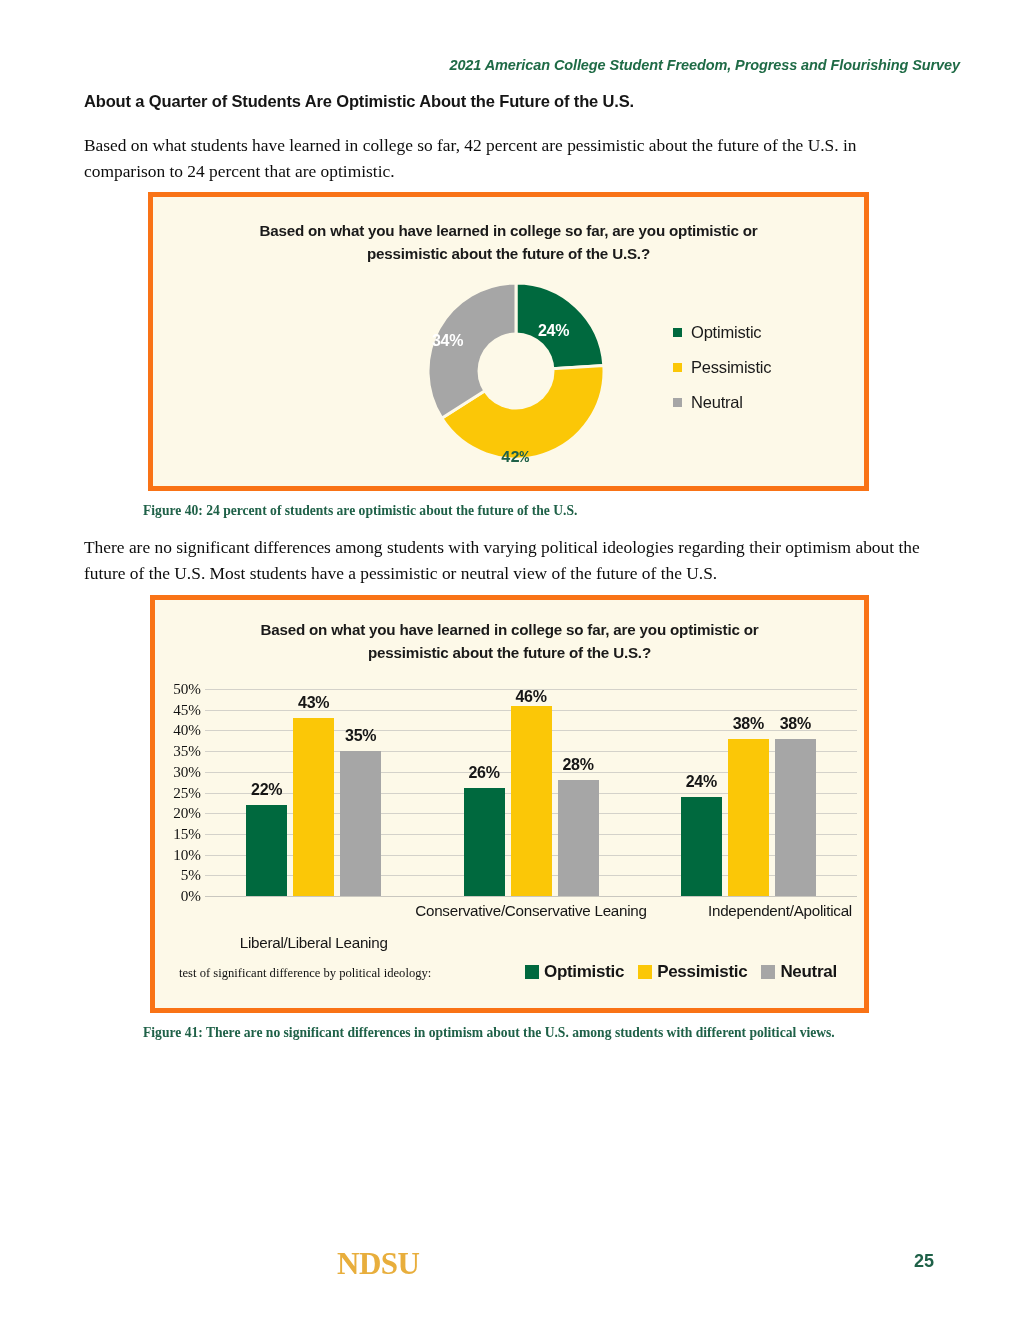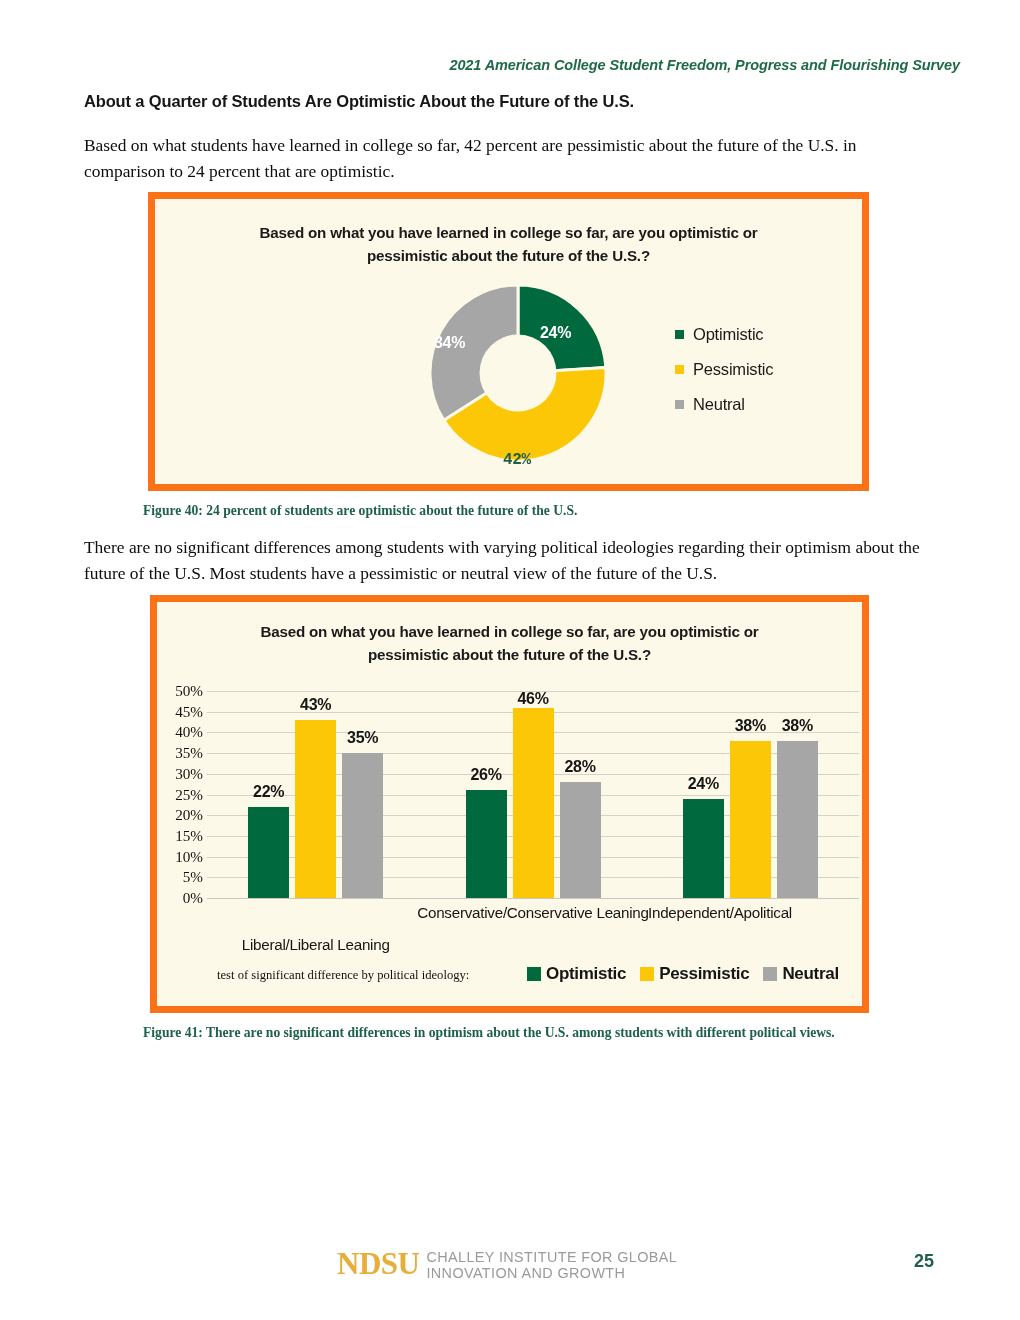--- a/index.html
+++ b/index.html
@@ -67,21 +67,21 @@
     line-height: 22px;
     color: #1F6148;
   }
   #cap-40 { left: 143px; top: 500px; width: 820px; }
   #cap-41 { left: 143px; top: 1022px; width: 760px; }
 
   
   .chart-panel {
     position: absolute;
     background: #FDF9E8;
-    border: 7px solid #f97316;
+    border: 5px solid #f97316;
     box-sizing: border-box;
   }
   #donut-panel { left: 148px; top: 192px; width: 721px; height: 299px; }
   #bar-panel   { left: 150px; top: 595px; width: 719px; height: 418px; }
 
   .chart-title {
     position: absolute;
     left: 0;
     right: 0;
     text-align: center;
@@ -201,21 +201,20 @@
   
   #bar-note {
     position: absolute;
     left: 24px;
     top: 364px;
     width: 330px;
     font-family: "Liberation Serif", serif;
     font-size: 12.6px;
     line-height: 18px;
     color: #111;
-    margin-left: 36px;
   }
   #bar-legend {
     position: absolute;
     left: 370px;
     top: 362px;
     display: flex;
     align-items: center;
     gap: 4px;
   }
   #bar-legend .legend-item {
@@ -366,21 +365,21 @@
         <div class="bar" style="left: 475.833px; width: 41px; height: 99.36px; background: rgb(0, 105, 62);"></div>
         <div class="bar-value" style="left: 496.333px; top: 83.64px;">24%</div>
         <div class="bar" style="left: 522.833px; width: 41px; height: 157.32px; background: rgb(251, 199, 7);"></div>
         <div class="bar-value" style="left: 543.333px; top: 25.68px;">38%</div>
         <div class="bar" style="left: 569.833px; width: 41px; height: 157.32px; background: rgb(166, 166, 166);"></div>
         <div class="bar-value" style="left: 590.333px; top: 25.68px;">38%</div>
       </div>
     <div id="catlabels">
         <div class="cat-label" style="left: 108.667px; width: 241.333px; margin-top: 32px;">Liberal/Liberal Leaning</div>
         <div class="cat-label" style="left: 326px; width: 241.333px;">Conservative/Conservative Leaning</div>
-        <div class="cat-label" style="left: 513px; width: 241.333px;">Independent/Apolitical</div>
+        <div class="cat-label" style="left: 575px; width: 241.333px;">Independent/Apolitical</div>
       </div>
   </div>
 
   <div id="bar-note">
     <div>test of significant difference by political ideology:</div>
   </div>
 
   <div id="bar-legend">
     <div class="legend-item">
       <span class="legend-swatch" style="background: rgb(0, 105, 62);"></span>
@@ -394,19 +393,15 @@
       <span class="legend-swatch" style="background: rgb(166, 166, 166);"></span>
       <span class="legend-text" style="color: rgb(22, 22, 22);">Neutral</span>
     </div>
   </div>
 </div>
 
 <div class="fig-caption" id="cap-41">Figure 41: There are no significant differences in optimism about the U.S. among students with different political views.</div>
 
 <div id="footer-logo">
   <span id="ndsu-mark">NDSU</span>
-  <span id="challey-lines">
-    <span>CHALLEY INSTITUTE FOR GLOBAL</span><br>
-    <span>INNOVATION AND GROWTH</span>
-  </span>
 </div>
 
 <div id="page-number">25</div>
 
 </body></html>

